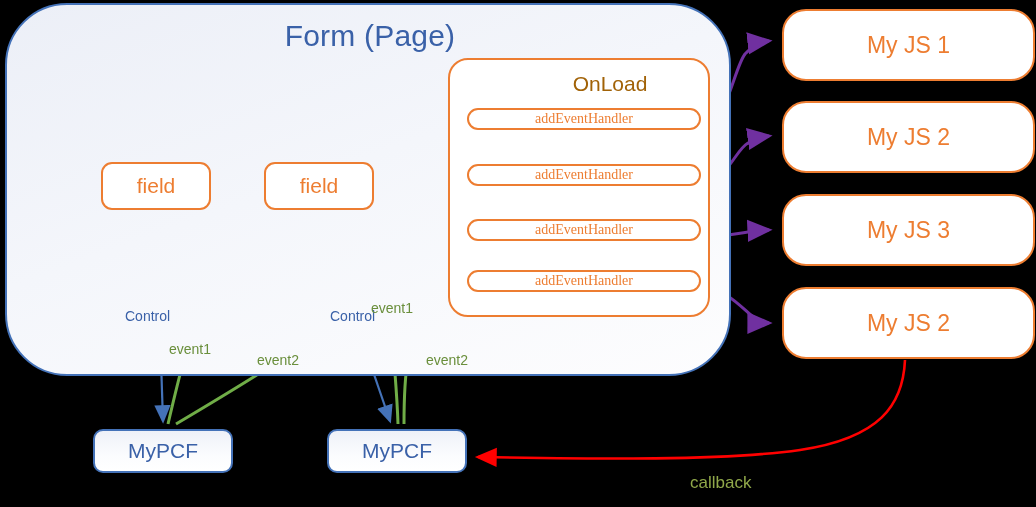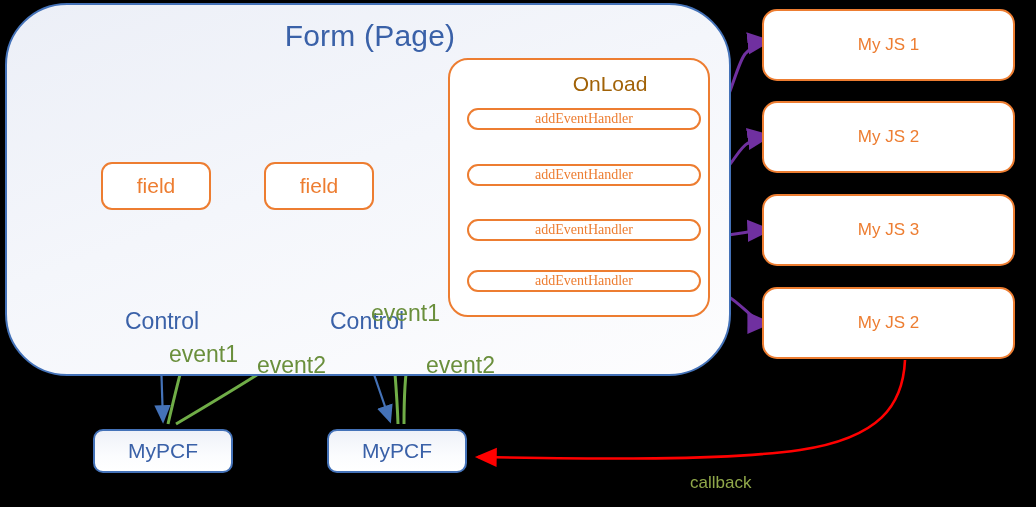--- a/index.html
+++ b/index.html
@@ -99,25 +99,25 @@
     font-family: Liberation Serif, serif;
   }
   #aeh-1 { top: 108px; }
   #aeh-2 { top: 164px; }
   #aeh-3 { top: 219px; }
   #aeh-4 { top: 270px; }
 
   
   .js-box {
     position: absolute;
-    left: 762px;
+    left: 782px;
     width: 253px;
     height: 72px;
-    border-radius: 15px;
-    font-size: 17px;
+    border-radius: 24px;
+    font-size: 23px;
   }
   #js-1 { top: 9px; }
   #js-2 { top: 101px; }
   #js-3 { top: 194px; }
   #js-4 { top: 287px; }
 
   
   .pcf-box {
     position: absolute;
     width: 140px;
@@ -131,21 +131,21 @@
     justify-content: center;
     color: #3A61A8;
     font-size: 21px;
   }
   #pcf-1 { left: 93px; top: 429px; }
   #pcf-2 { left: 327px; top: 429px; }
 
   
   .edge-label {
     position: absolute;
-    font-size: 23px;
+    font-size: 14px;
     white-space: nowrap;
   }
   .lbl-control { color: #3A61A8; }
   .lbl-event   { color: #6A8F3C; }
   .lbl-callback{ color: #90A84A; font-size: 17px; }
 
   #label-control-1  { left: 125px; top: 308px; }
   #label-control-2  { left: 330px; top: 308px; }
   #label-event1-a   { left: 169px; top: 341px; }
   #label-event2-a   { left: 257px; top: 352px; }

